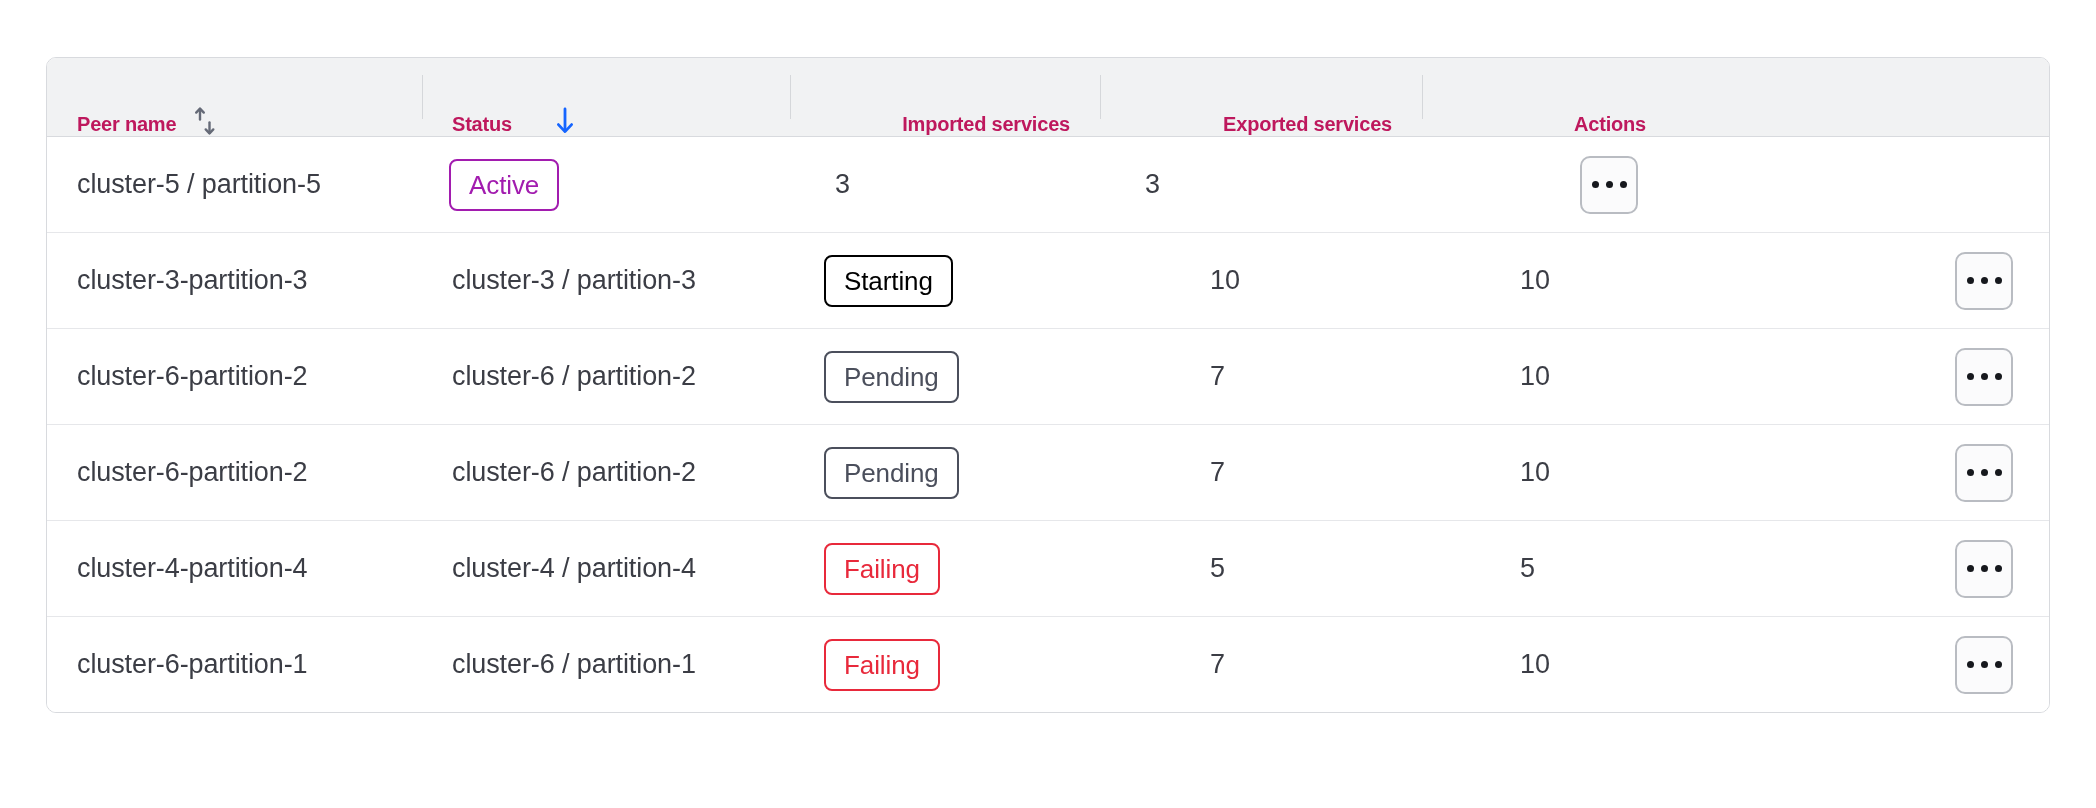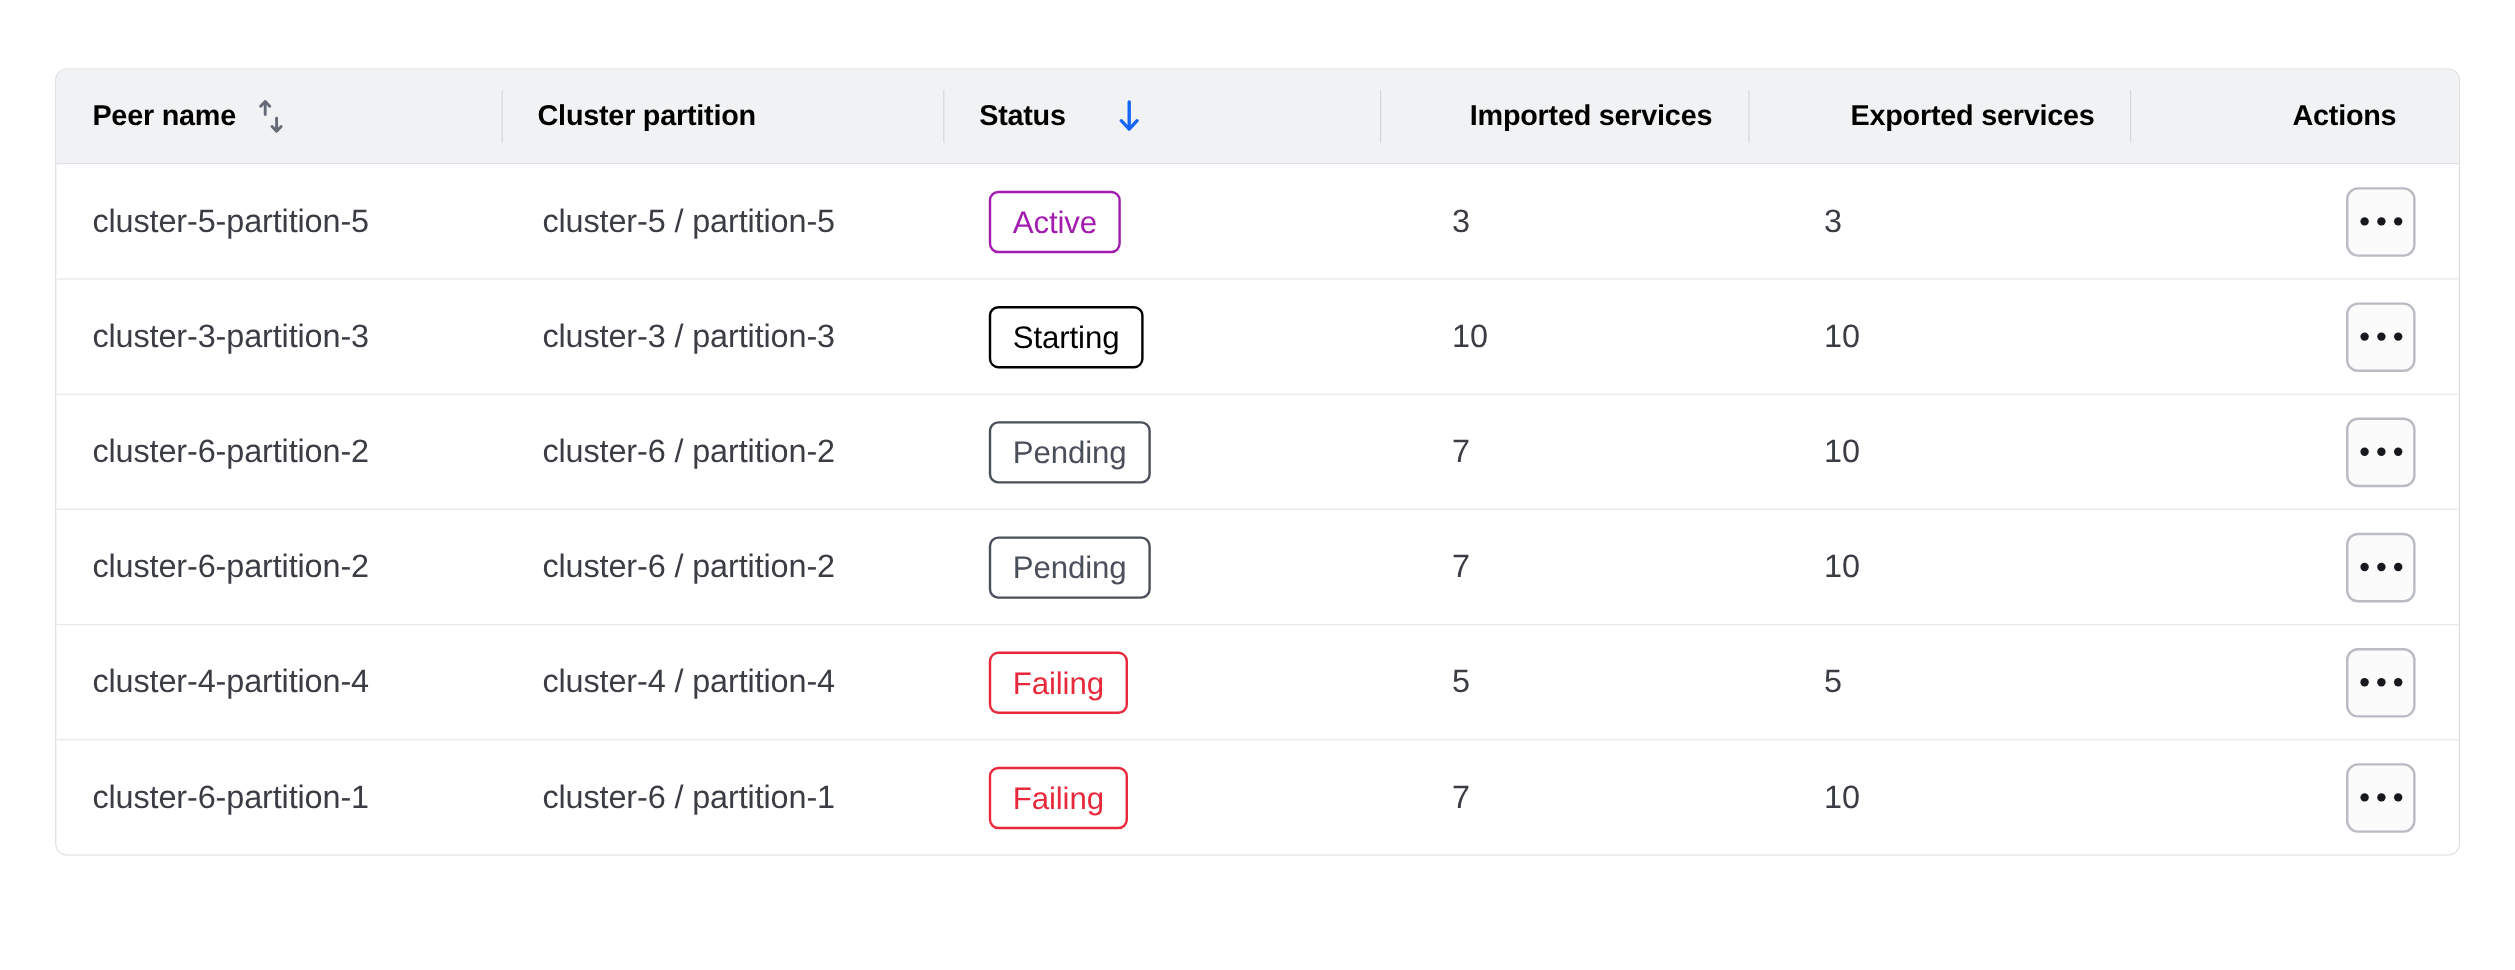--- a/index.html
+++ b/index.html
@@ -34,26 +34,26 @@
 
   
   .thead {
     display: flex;
     background: #f1f2f3;
     border-bottom: 1px solid #d8dade;
     height: 78px;
   }
   .th {
     display: flex;
-    align-items: center;
+    align-items: flex-end;
     box-sizing: border-box;
     padding: 0 30px;
-    font-size: 24px;
+    font-size: 20px;
     font-weight: bold;
-    color: #000000;
+    color: #be185d;
     letter-spacing: -0.2px;
     position: relative;
   }
   .th + .th::before {
     content: "";
     position: absolute;
     left: 0;
     top: 17px;
     bottom: 17px;
     width: 1px;
@@ -166,23 +166,20 @@
             <g fill="none" stroke="#656a77" stroke-width="2.4" stroke-linecap="round" stroke-linejoin="round">
               <path d="M8 13.5 V3"></path>
               <path d="M4.2 6.6 L8 2.6 L11.8 6.6"></path>
               <path d="M17.5 16.5 V27"></path>
               <path d="M13.7 23.4 L17.5 27.4 L21.3 23.4"></path>
             </g>
           </svg>
         </span>
       </div>
 
-      <div class="th th-partition">
-        <span>Cluster partition</span>
-      </div>
 
       <div class="th th-status th-sortable">
         <span>Status</span>
         <span class="sort-icon">
           <svg width="26" height="30" viewBox="0 0 26 30" aria-hidden="true">
             <g fill="none" stroke="#1565ff" stroke-width="2.8" stroke-linecap="round" stroke-linejoin="round">
               <path d="M13 3 V25"></path>
               <path d="M6.4 18.6 L13 25.6 L19.6 18.6"></path>
             </g>
           </svg>
@@ -198,23 +195,20 @@
       </div>
 
       <div class="th th-actions">
         <span>Actions</span>
       </div>
 
     </div>
 
     <div class="tbody" id="tbody">
         <div class="tr">
-          <div class="td td-peer">
-            <span>cluster-5-partition-5</span>
-          </div>
           <div class="td td-partition">
             <span>cluster-5 / partition-5</span>
           </div>
           <div class="td td-status">
             <span class="badge badge-active">Active</span>
           </div>
           <div class="td td-imported">
             <span class="num">3</span>
           </div>
           <div class="td td-exported">

